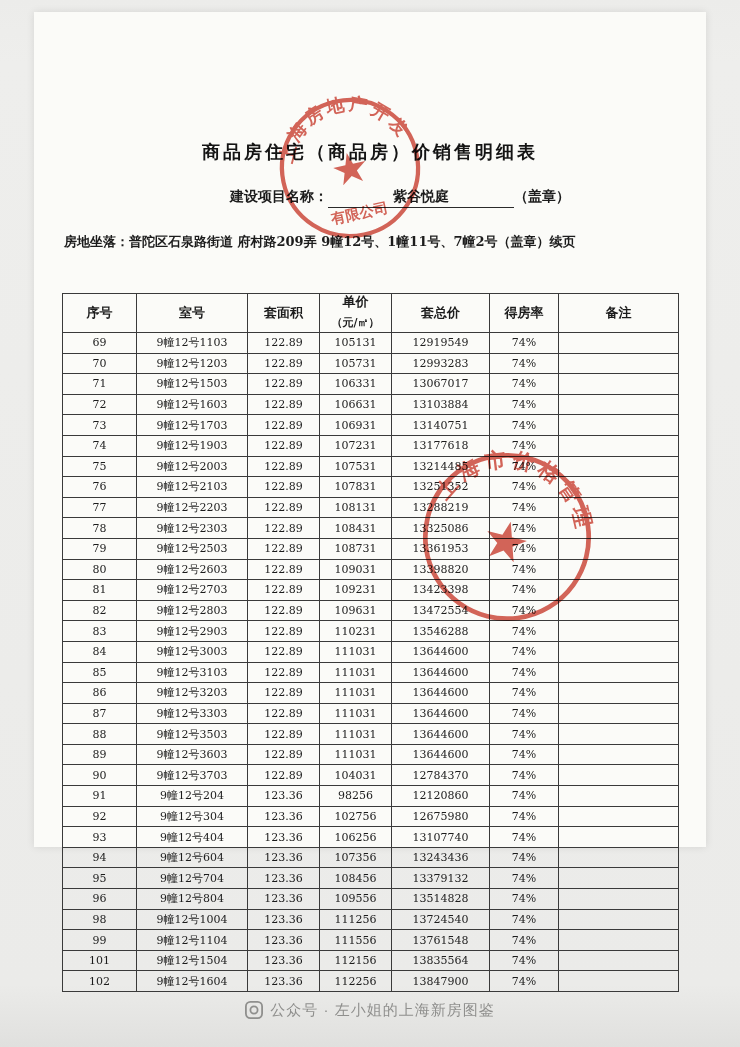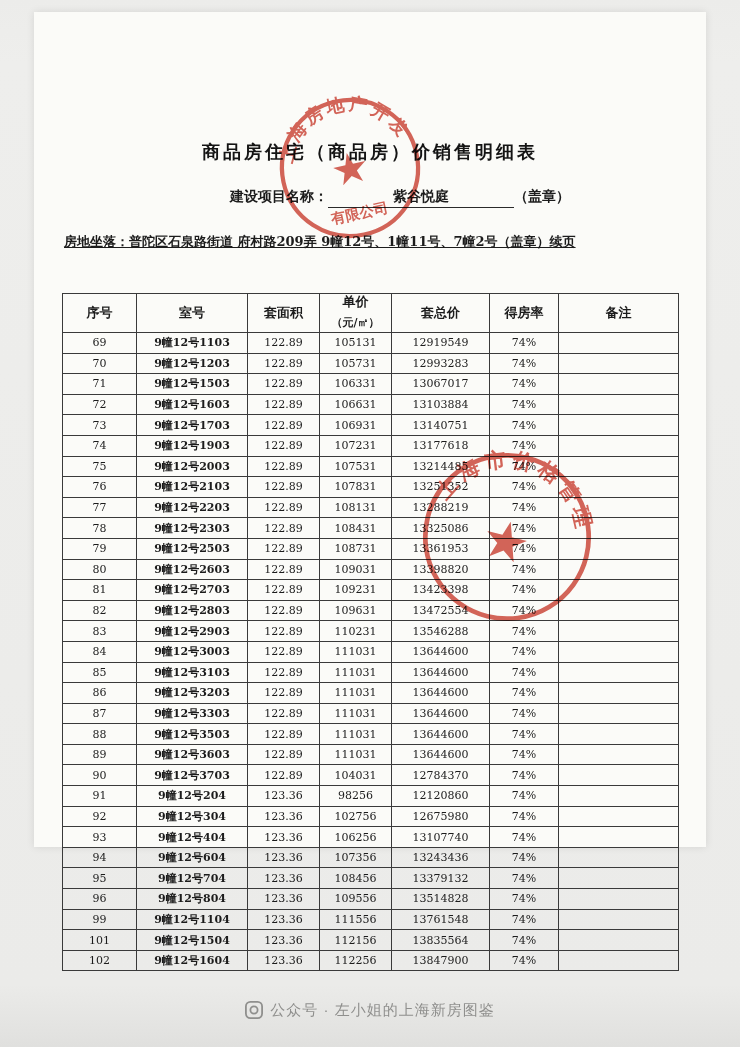--- a/index.html
+++ b/index.html
@@ -16,34 +16,34 @@
   }
   .title{
     position:absolute;top:128px;left:0;width:100%;text-align:center;
     font-size:18px;font-weight:bold;letter-spacing:3px;color:#141414;
   }
   .project-line{position:absolute;top:176px;left:173px;font-size:14px;font-weight:bold;white-space:nowrap;margin-left:23px;}
   .project-underline{
     display:inline-block;min-width:150px;text-align:center;
     border-bottom:1.5px solid #2a2a2a;padding:0 18px 1px 18px;font-weight:bold;
   }
-  .loc-line{position:absolute;top:221px;left:30px;font-size:13px;font-weight:bold;white-space:nowrap;text-decoration:underline;}
+  .loc-line{position:absolute;top:221px;left:30px;font-size:13px;font-weight:bold;white-space:nowrap;}
   table.price-table{
     position:absolute;left:28px;top:243px;width:616px;
     border-collapse:collapse;table-layout:fixed;margin-top:38px;
   }
   table.price-table th,table.price-table td{
     border:1px solid #3a3a3a;text-align:center;vertical-align:middle;
     padding:0;overflow:hidden;white-space:nowrap;
   }
   table.price-table th{height:38px;font-size:13px;font-weight:bold;}
   table.price-table th .h2{font-size:11px;font-weight:bold;}
   table.price-table th.two-line .h1{transform:translateY(-4px);}
   table.price-table td{height:19.6px;font-size:11px;line-height:1;}
-  table.price-table td:nth-child(2){font-weight:700;text-align:center;}
+  table.price-table td:nth-child(2){font-weight:400;text-align:center;}
   .seal{position:absolute;mix-blend-mode:multiply;opacity:.85;pointer-events:none;}
   .seal-top{left:231px;top:71px;width:170px;height:170px;transform:rotate(-12deg);}
   .seal-bottom{left:378px;top:430px;width:190px;height:190px;transform:rotate(14deg);}
   .watermark{
     position:absolute;left:0;top:1001px;width:100%;text-align:center;
     color:#8f8f8d;font-family:"Liberation Sans",sans-serif;font-size:15px;letter-spacing:1px;
   }
   .watermark .logo{display:inline-block;vertical-align:-4px;margin-right:7px;}
 </style>
 </head>
@@ -345,20 +345,29 @@
           <tr>
             <td>96</td>
             <td>9幢12号804</td>
             <td>123.36</td>
             <td>109556</td>
             <td>13514828</td>
             <td>74%</td>
             <td></td>
           </tr>
           <tr>
+            <td>98</td>
+            <td>9幢12号1004</td>
+            <td>123.36</td>
+            <td>111256</td>
+            <td>13724540</td>
+            <td>74%</td>
+            <td></td>
+          </tr>
+          <tr>
             <td>99</td>
             <td>9幢12号1104</td>
             <td>123.36</td>
             <td>111556</td>
             <td>13761548</td>
             <td>74%</td>
             <td></td>
           </tr>
           <tr>
             <td>101</td>

